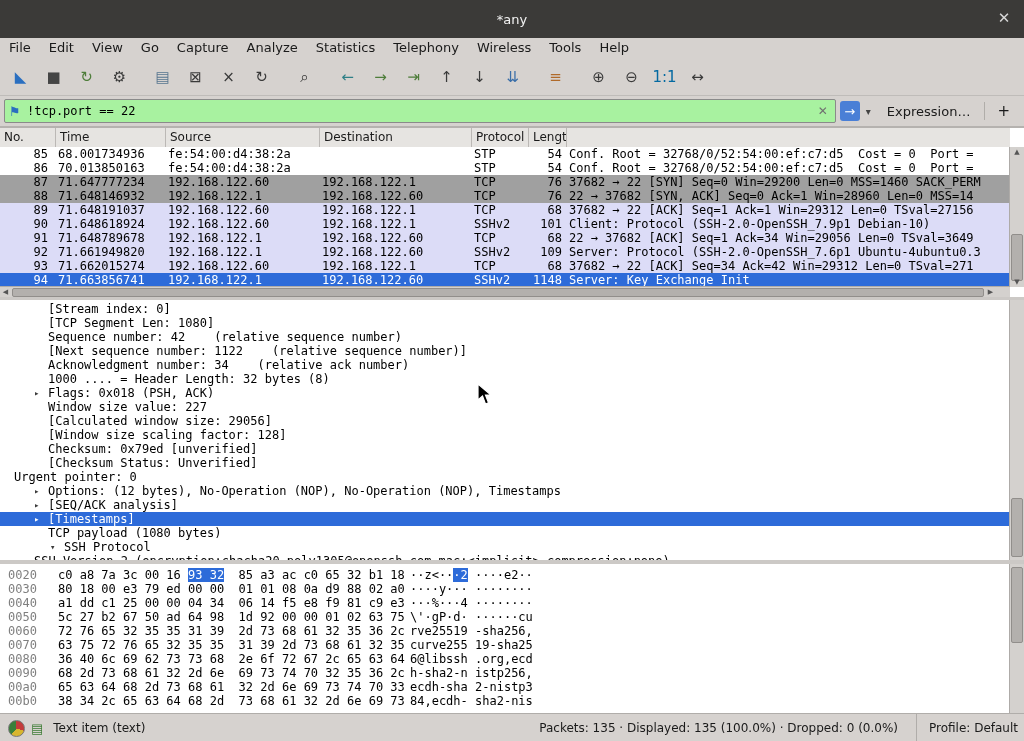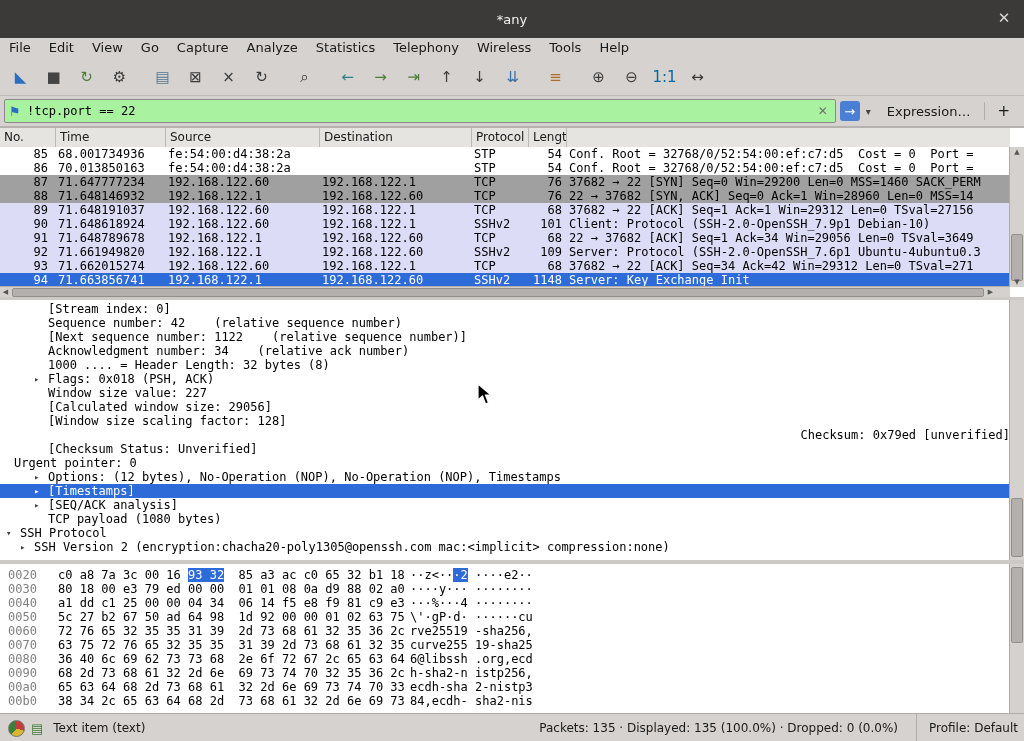--- a/index.html
+++ b/index.html
@@ -182,36 +182,37 @@
     <div class="hthumb"></div>
     <div class="harrow" style="right:14px;">▶</div>
   </div>
 </div>
 
 <div class="abs split1"></div>
 
 <div class="abs details-pane">
   <div class="details-inner">
       <div class="d-line" style="padding-left: 34px;"><span class="d-arrow"></span><span class="d-text">[Stream index: 0]</span></div>
+      <div class="d-line" style="padding-left: 34px;"><span class="d-arrow"></span><span class="d-text">[TCP Segment Len: 1080]</span></div>
       <div class="d-line" style="padding-left: 34px;"><span class="d-arrow"></span><span class="d-text">Sequence number: 42    (relative sequence number)</span></div>
       <div class="d-line" style="padding-left: 34px;"><span class="d-arrow"></span><span class="d-text">[Next sequence number: 1122    (relative sequence number)]</span></div>
       <div class="d-line" style="padding-left: 34px;"><span class="d-arrow"></span><span class="d-text">Acknowledgment number: 34    (relative ack number)</span></div>
       <div class="d-line" style="padding-left: 34px;"><span class="d-arrow"></span><span class="d-text">1000 .... = Header Length: 32 bytes (8)</span></div>
       <div class="d-line" style="padding-left: 34px;"><span class="d-arrow">▸</span><span class="d-text">Flags: 0x018 (PSH, ACK)</span></div>
       <div class="d-line" style="padding-left: 34px;"><span class="d-arrow"></span><span class="d-text">Window size value: 227</span></div>
       <div class="d-line" style="padding-left: 34px;"><span class="d-arrow"></span><span class="d-text">[Calculated window size: 29056]</span></div>
       <div class="d-line" style="padding-left: 34px;"><span class="d-arrow"></span><span class="d-text">[Window size scaling factor: 128]</span></div>
-      <div class="d-line" style="padding-left: 34px; text-align: right;"><span class="d-arrow"></span><span class="d-text">Checksum: 0x79ed [unverified]</span></div>
+      <div class="d-line" style="padding-left: 34px;"><span class="d-arrow"></span><span class="d-text">Checksum: 0x79ed [unverified]</span></div>
       <div class="d-line" style="padding-left: 34px;"><span class="d-arrow"></span><span class="d-text">[Checksum Status: Unverified]</span></div>
       <div class="d-line" style=""><span class="d-arrow"></span><span class="d-text">Urgent pointer: 0</span></div>
       <div class="d-line" style="padding-left: 34px;"><span class="d-arrow">▸</span><span class="d-text">Options: (12 bytes), No-Operation (NOP), No-Operation (NOP), Timestamps</span></div>
+      <div class="d-line" style="padding-left: 34px;"><span class="d-arrow">▸</span><span class="d-text">[SEQ/ACK analysis]</span></div>
       <div class="d-line selected" style="padding-left: 34px;"><span class="d-arrow">▸</span><span class="d-text">[Timestamps]</span></div>
-      <div class="d-line" style="padding-left: 34px;"><span class="d-arrow">▸</span><span class="d-text">[SEQ/ACK analysis]</span></div>
       <div class="d-line" style="padding-left: 34px;"><span class="d-arrow"></span><span class="d-text">TCP payload (1080 bytes)</span></div>
-      <div class="d-line" style="padding-left: 6px;"><span class="d-arrow">▾</span><span class="d-text">SSH Protocol</span></div>
+      <div class="d-line" style="padding-left: 6px; margin-left: 44px;"><span class="d-arrow">▾</span><span class="d-text">SSH Protocol</span></div>
       <div class="d-line" style="padding-left: 20px;"><span class="d-arrow">▸</span><span class="d-text">SSH Version 2 (encryption:chacha20-poly1305@openssh.com mac:&lt;implicit&gt; compression:none)</span></div>
     </div>
   <div class="vscroll" style="top:0;bottom:0;">
     <div class="vthumb" style="top:76%;height:22%;"></div>
   </div>
 </div>
 
 <div class="abs split2"></div>
 
 <div class="abs hex-pane">

